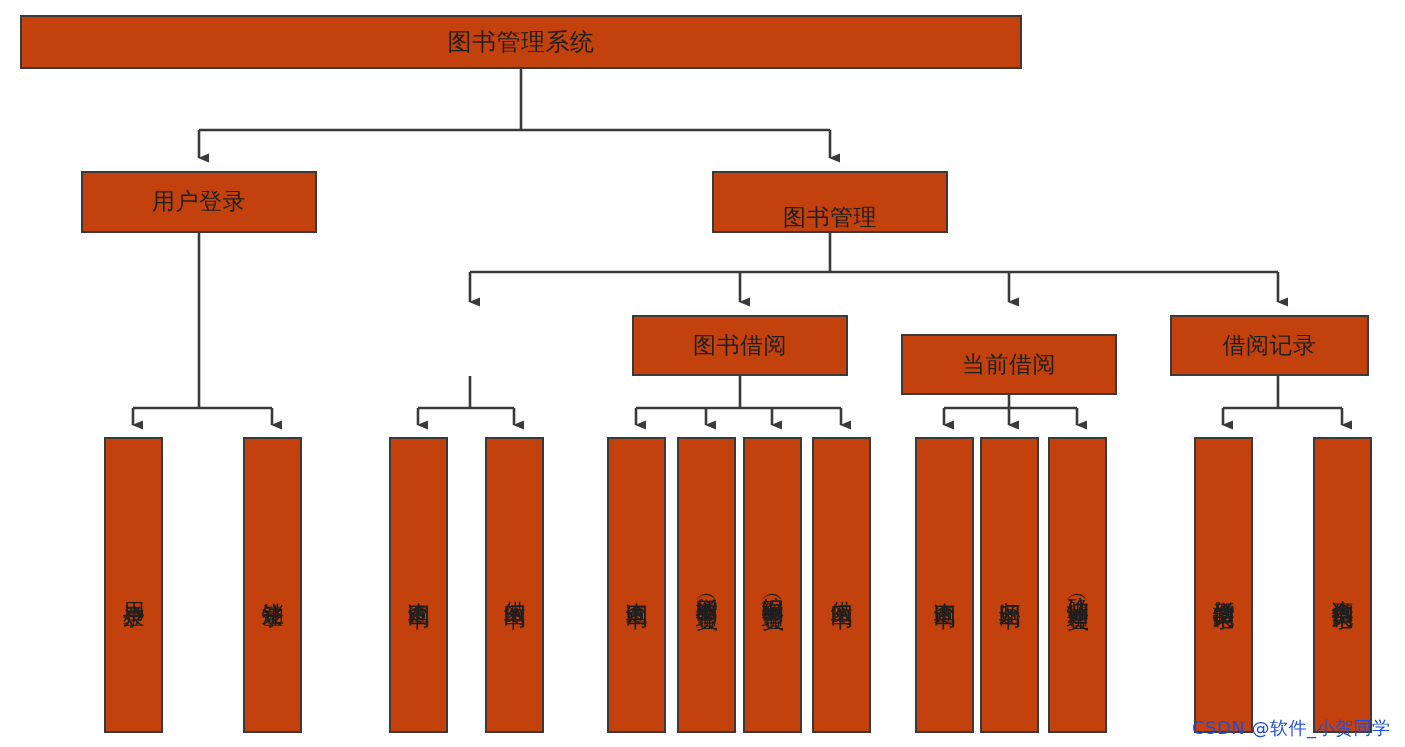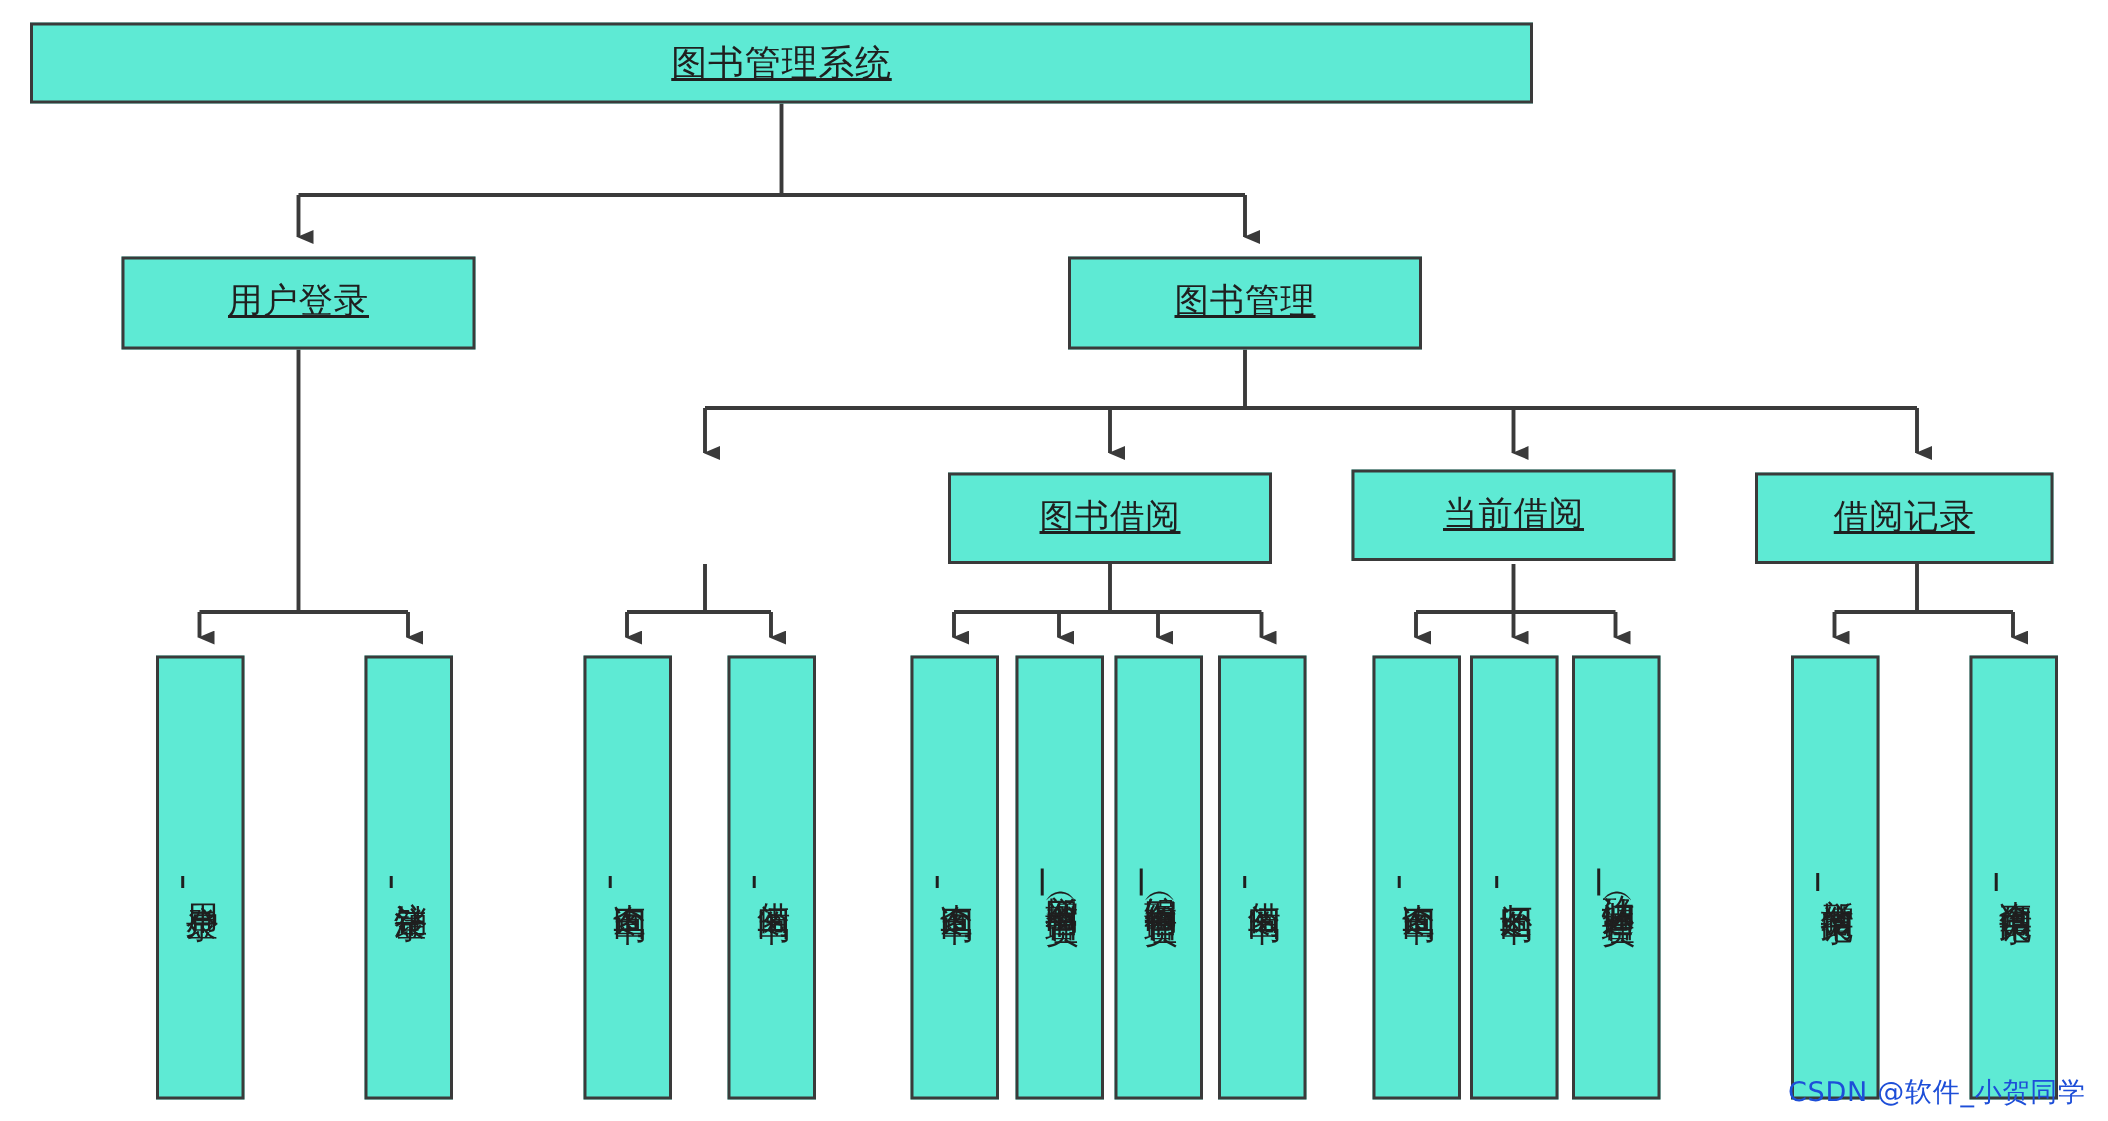--- a/index.html
+++ b/index.html
@@ -19,28 +19,27 @@
     position: absolute;
     left: 0;
     top: 0;
     width: 1405px;
     height: 747px;
     pointer-events: none;
   }
   .node {
     position: absolute;
     box-sizing: border-box;
-    background: #5eead4;
+    background: #c2410c;
     border: 2.5px solid #3a3a3a;
     display: flex;
     align-items: center;
     justify-content: center;
     color: #1f1f1f;
     z-index: 2;
-    text-decoration: underline;
   }
   .node .lbl {
     display: block;
     text-align: center;
     line-height: 1.18;
     letter-spacing: 0.5px;
   }
   
   .h-node .lbl {
     font-size: 23px;
@@ -126,28 +125,28 @@
     </g>
   </svg>
 
   <div class="node h-node root" style="left:20px; top:15px; width:1002px; height:54px;">
     <span class="lbl">图书管理系统</span>
   </div>
 
   <div class="node h-node" style="left:81px; top:171px; width:236px; height:62px;">
     <span class="lbl">用户登录</span>
   </div>
-  <div class="node h-node" style="left:712px; top:171px; width:236px; height:62px;">
+  <div class="node h-node" style="left:712px; top:171px; width:236px; height:62px;align-items:flex-end;">
     <span class="lbl">图书管理</span>
   </div>
 
   <div class="node h-node" style="left:632px; top:315px; width:216px; height:61px;">
     <span class="lbl">图书借阅</span>
   </div>
-  <div class="node h-node" style="left:901px; top:313px; width:216px; height:61px;">
+  <div class="node h-node" style="left:901px; top:334px; width:216px; height:61px;">
     <span class="lbl">当前借阅</span>
   </div>
   <div class="node h-node" style="left:1170px; top:315px; width:199px; height:61px;">
     <span class="lbl">借阅记录</span>
   </div>
 
   <div class="node v-node" style="left:104px; top:437px; width:59px; height:296px;">
     <span class="lbl">用户登录</span>
   </div>
   <div class="node v-node" style="left:243px; top:437px; width:59px; height:296px;">

